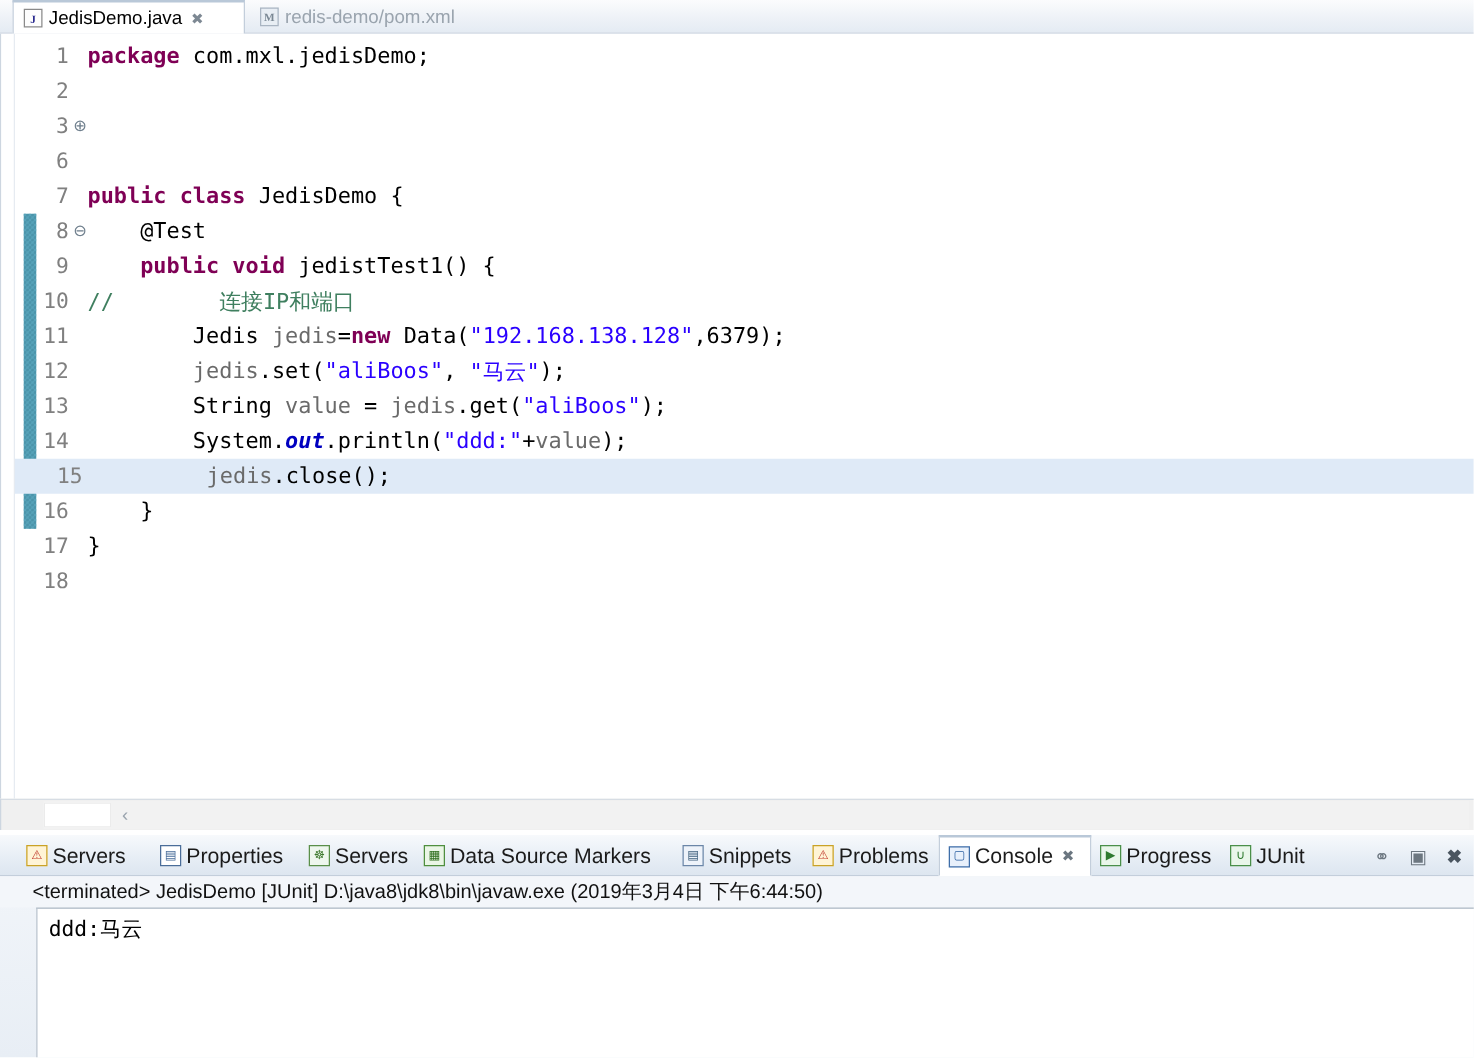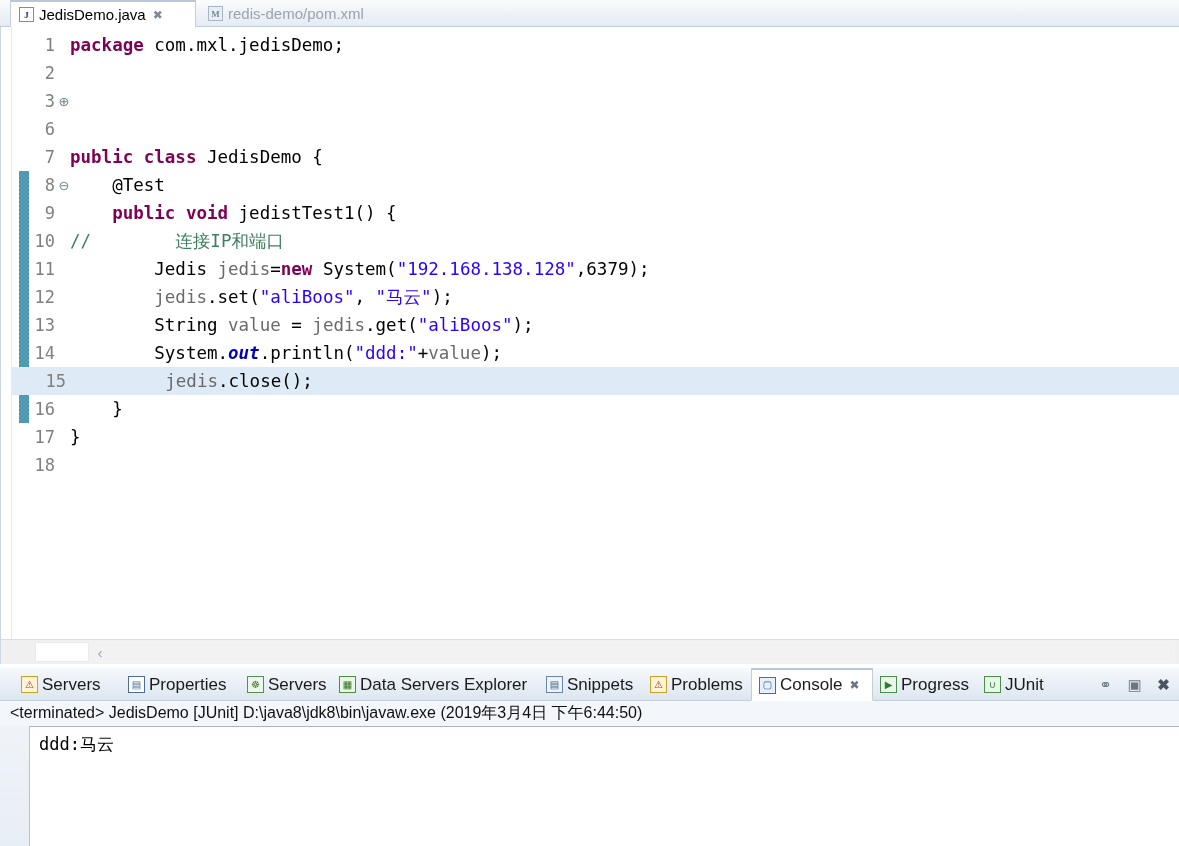--- a/index.html
+++ b/index.html
@@ -234,21 +234,21 @@
   .ptool {
     width: 19px; height: 19px;
     display: flex; align-items: center; justify-content: center;
     font-size: 15px;
     color: #6c7780;
   }
 
   .console-header {
     position: absolute; left: 0; top: 33px;
     width: 1179px; height: 25px;
-    padding-left: 10px;
+    padding-left: 26px;
     box-sizing: border-box;
     display: flex; align-items: center;
     font-size: 16px;
     color: #111111;
     background: #f3f6fa;
     white-space: nowrap;
   }
   .console-out {
     position: absolute; left: 29px; top: 58px;
     width: 1168px; height: 120px;
@@ -316,21 +316,21 @@
         <div class="line" style="top: 172px;">
           <div class="lineno">9</div>
           <div class="code"><span class="kw">    public void </span><span class="plain">jedistTest1() {</span></div>
         </div>
         <div class="line" style="top: 200px;">
           <div class="lineno">10</div>
           <div class="code"><span class="cmt">//        连接IP和端口</span></div>
         </div>
         <div class="line" style="top: 228px;">
           <div class="lineno">11</div>
-          <div class="code"><span class="plain">        Jedis </span><span class="localvar">jedis</span><span class="plain">=</span><span class="kw">new </span><span class="plain">System(</span><span class="str">"192.168.138.128"</span><span class="plain">,6379);</span></div>
+          <div class="code"><span class="plain">        Jedis </span><span class="localvar">jedis</span><span class="plain">=</span><span class="kw">new </span><span class="plain">Data(</span><span class="str">"192.168.138.128"</span><span class="plain">,6379);</span></div>
         </div>
         <div class="line" style="top: 256px;">
           <div class="lineno">12</div>
           <div class="code"><span class="plain">        </span><span class="localvar">jedis</span><span class="plain">.set(</span><span class="str">"aliBoos"</span><span class="plain">, </span><span class="str">"马云"</span><span class="plain">);</span></div>
         </div>
         <div class="line" style="top: 284px;">
           <div class="lineno">13</div>
           <div class="code"><span class="plain">        String </span><span class="localvar">value</span><span class="plain"> = </span><span class="localvar">jedis</span><span class="plain">.get(</span><span class="str">"aliBoos"</span><span class="plain">);</span></div>
         </div>
         <div class="line" style="top: 312px;">
@@ -376,21 +376,21 @@
         <div class="ptab" style="left: 121px; width: 119px;">
           <span class="ptab-icon" style="background: rgb(255, 255, 255); border: 1px solid rgb(74, 109, 153); color: rgb(74, 109, 153);">▤</span>
           <span>Properties</span>
         </div>
         <div class="ptab" style="left: 240px; width: 92px;">
           <span class="ptab-icon" style="background: rgb(238, 247, 238); border: 1px solid rgb(90, 143, 74); color: rgb(63, 122, 47);">☸</span>
           <span>Servers</span>
         </div>
         <div class="ptab" style="left: 332px; width: 207px;">
           <span class="ptab-icon" style="background: rgb(234, 246, 230); border: 1px solid rgb(79, 143, 63); color: rgb(47, 111, 31);">▦</span>
-          <span>Data Servers Explorer</span>
+          <span>Data Source Markers</span>
         </div>
         <div class="ptab" style="left: 539px; width: 104px;">
           <span class="ptab-icon" style="background: rgb(238, 243, 250); border: 1px solid rgb(107, 134, 168); color: rgb(66, 98, 127);">▤</span>
           <span>Snippets</span>
         </div>
         <div class="ptab" style="left: 643px; width: 108px;">
           <span class="ptab-icon" style="background: rgb(255, 244, 214); border: 1px solid rgb(201, 162, 39); color: rgb(192, 57, 43);">⚠</span>
           <span>Problems</span>
         </div>
         <div class="ptab active" style="left: 751px; width: 122px;">

